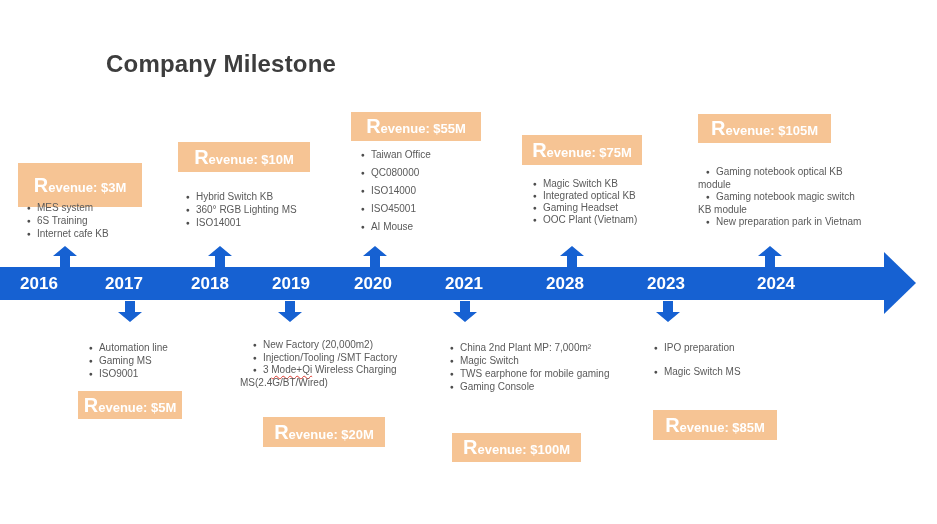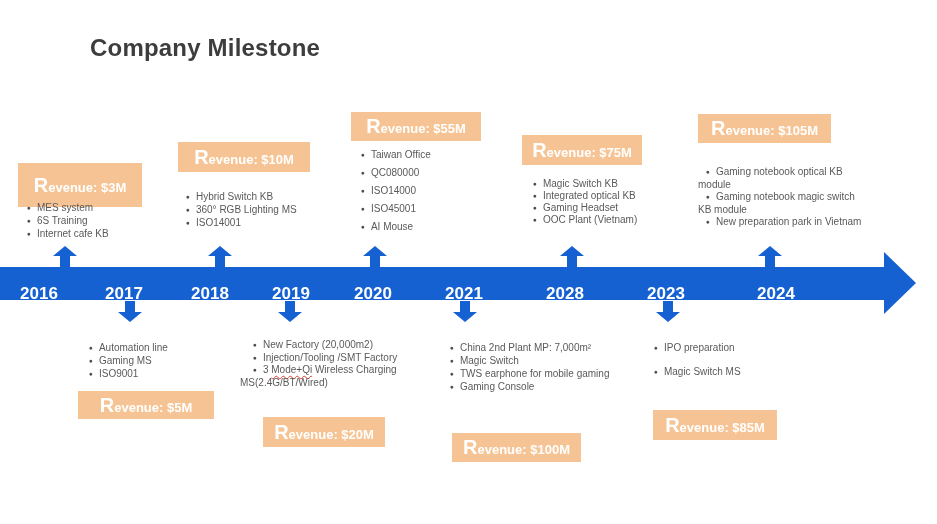--- a/index.html
+++ b/index.html
@@ -1,42 +1,42 @@
 <!DOCTYPE html>
 <html><head>
 <meta charset="utf-8">
 <style>
   html,body{margin:0;padding:0;background:#fff;}
   .slide{
     position:relative;width:937px;height:524px;background:#fff;overflow:hidden;
     font-family:"Liberation Sans","DejaVu Sans",sans-serif;
     --blue:#1661D2; --peach:#F6C494; --txt:#5A5A5A; --title:#3D3D3D; --squig:#E03A2F;
   }
-  .title{position:absolute;left:90px;top:34px;margin:0;font-size:24px;font-weight:bold;
+  .title{position:absolute;left:90px;top:34px;margin:16px;font-size:24px;font-weight:bold;
          color:var(--title);letter-spacing:0.2px;}
   
   .bar{position:absolute;left:0;top:267px;width:884px;height:33px;background:var(--blue);}
   .bar .year{position:absolute;top:0;transform:translateX(-50%);color:#fff;font-weight:bold;
-             font-size:17px;line-height:33px;white-space:nowrap;margin-top:10px;}
+             font-size:17px;line-height:33px;white-space:nowrap;}
   .y0{left:39px}.y1{left:124px}.y2{left:210px}.y3{left:291px}.y4{left:373px}
   .y5{left:464px}.y6{left:565px}.y7{left:666px}.y8{left:776px}
   .arrowhead{position:absolute;left:884px;top:252px;width:0;height:0;
              border-top:31px solid transparent;border-bottom:31px solid transparent;
              border-left:32px solid var(--blue);}
   .varrow{position:absolute;width:24px;height:21px;color:var(--blue);}
   .ua0{left:53px;top:246px}.ua1{left:208px;top:246px}.ua2{left:363px;top:246px}
   .ua3{left:560px;top:246px}.ua4{left:758px;top:246px}
   .da0{left:118px;top:301px}.da1{left:278px;top:301px}.da2{left:453px;top:301px}.da3{left:656px;top:301px}
   
   .badge{position:absolute;background:var(--peach);color:#fff;font-weight:bold;font-size:13px;
          display:flex;align-items:center;justify-content:center;white-space:nowrap;}
   .badge-label{display:block;}
   .badge-label::first-letter{font-size:20px;}
   #b2016{left:18px;top:163px;width:124px;height:44px}
-  #b2017{left:78px;top:391px;width:136px;height:28px}
+  #b2017{left:78px;top:391px;width:104px;height:28px}
   #b2018{left:178px;top:142px;width:132px;height:30px}
   #b2019{left:263px;top:417px;width:122px;height:30px}
   #b2020{left:351px;top:112px;width:130px;height:29px}
   #b2021{left:452px;top:433px;width:129px;height:29px}
   #b2022{left:522px;top:135px;width:120px;height:30px}
   #b2023{left:653px;top:410px;width:124px;height:30px}
   #b2024{left:698px;top:114px;width:133px;height:29px}
   
   .list{position:absolute;margin:0;padding:0;list-style:none;color:var(--txt);font-size:10px;}
   .list li{line-height:12px;}

